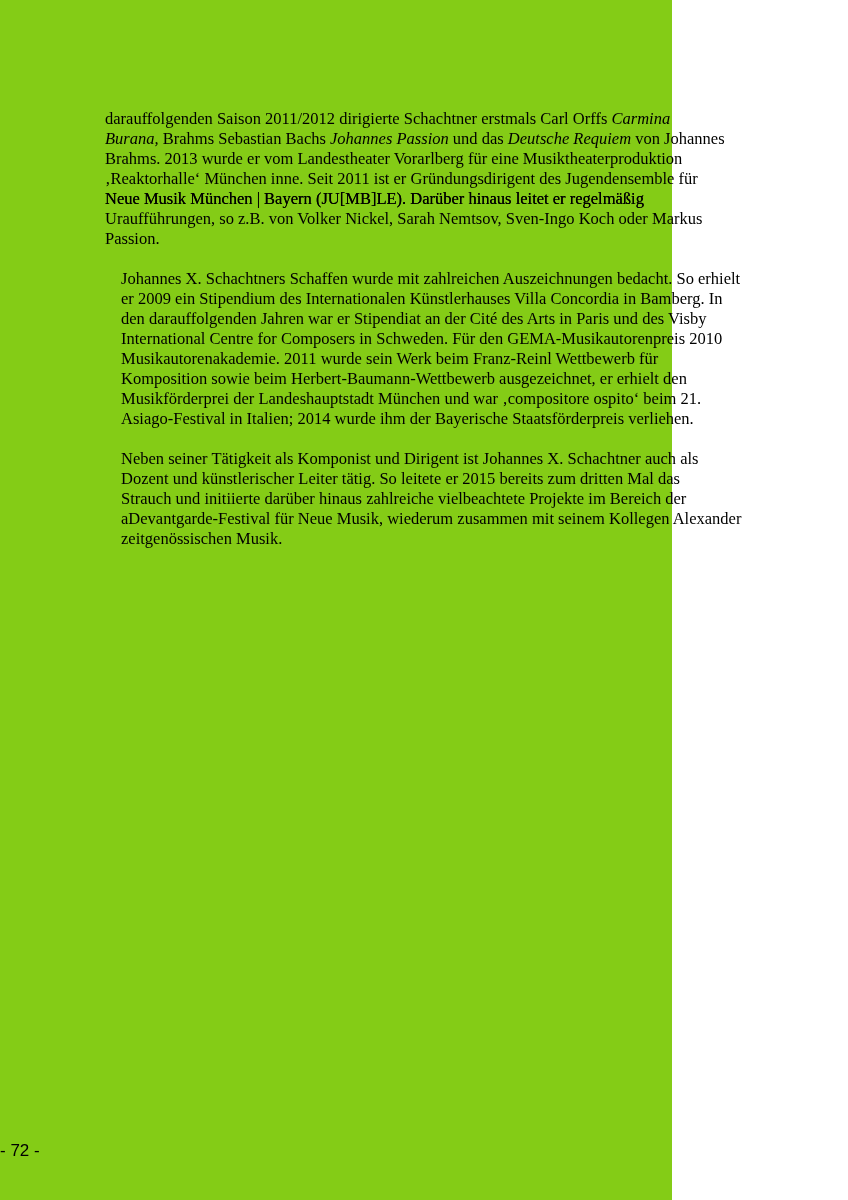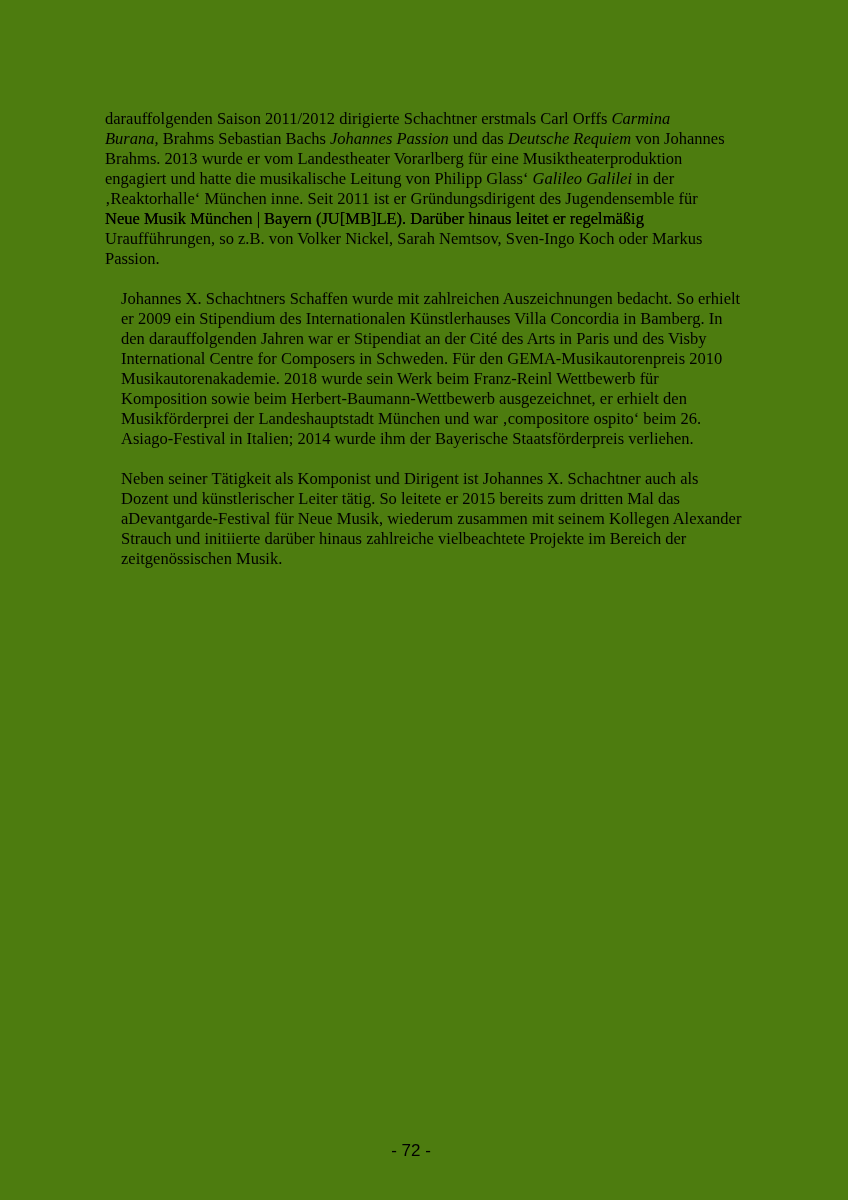--- a/index.html
+++ b/index.html
@@ -10,23 +10,23 @@
     width: 848px;
     height: 1200px;
     background: #ffffff;
     position: relative;
     overflow: hidden;
   }
   .page {
     position: absolute;
     left: 0;
     top: 0;
-    width: 848px;
+    width: 672px;
     height: 1200px;
-    background: #4d7c0f;
+    background: #84cc16;
   }
   .text-block {
     position: absolute;
     left: 105px;
     top: 109px;
     width: 650px;
     font-family: "Liberation Serif", serif;
     font-size: 16.5px;
     line-height: 20px;
     color: #000000;
@@ -38,53 +38,52 @@
     white-space: pre;
     height: 20px;
   }
   .seg-italic { font-style: italic; }
   .line-heavy { text-shadow: 0 0 0.6px #000000; }
   .page-number {
     position: absolute;
     top: 1141px;
     left: 0;
     width: 822px;
-    text-align: center;
+    text-align: left;
     font-family: "Liberation Sans", sans-serif;
     font-size: 17px;
     color: #000000;
   }
 </style>
 </head>
 <body>
 
 <div class="page">
   <div class="text-block">
       <div class="paragraph">
         <div class="text-line"><span>darauffolgenden Saison 2011/2012 dirigierte Schachtner erstmals Carl Orffs </span><span class="seg-italic">Carmina</span></div>
         <div class="text-line"><span class="seg-italic">Burana,</span><span> Brahms Sebastian Bachs </span><span class="seg-italic">Johannes Passion</span><span> und das </span><span class="seg-italic">Deutsche Requiem</span><span> von Johannes</span></div>
         <div class="text-line"><span>Brahms. 2013 wurde er vom Landestheater Vorarlberg für eine Musiktheaterproduktion</span></div>
-        <div class="text-line"><span>engagiert und hatte die musikalische Leitung von Philipp Glass‘ </span><span class="seg-italic">Galileo Galilei</span><span> in der</span></div>
         <div class="text-line"><span>‚Reaktorhalle‘ München inne. Seit 2011 ist er Gründungsdirigent des Jugendensemble für</span></div>
         <div class="text-line line-heavy"><span>Neue Musik München | Bayern (JU[MB]LE). Darüber hinaus leitet er regelmäßig</span></div>
         <div class="text-line"><span>Uraufführungen, so z.B. von Volker Nickel, Sarah Nemtsov, Sven-Ingo Koch oder Markus</span></div>
         <div class="text-line"><span>Passion.</span></div>
       </div>
       <div class="paragraph">
         <div class="text-line"><span>Johannes X. Schachtners Schaffen wurde mit zahlreichen Auszeichnungen bedacht. So erhielt</span></div>
         <div class="text-line"><span>er 2009 ein Stipendium des Internationalen Künstlerhauses Villa Concordia in Bamberg. In</span></div>
         <div class="text-line"><span>den darauffolgenden Jahren war er Stipendiat an der Cité des Arts in Paris und des Visby</span></div>
         <div class="text-line"><span>International Centre for Composers in Schweden. Für den GEMA-Musikautorenpreis 2010</span></div>
-        <div class="text-line"><span>Musikautorenakademie. 2018 wurde sein Werk beim Franz-Reinl Wettbewerb für</span></div>
+        <div class="text-line"><span>Musikautorenakademie. 2011 wurde sein Werk beim Franz-Reinl Wettbewerb für</span></div>
         <div class="text-line"><span>Komposition sowie beim Herbert-Baumann-Wettbewerb ausgezeichnet, er erhielt den</span></div>
-        <div class="text-line"><span>Musikförderprei der Landeshauptstadt München und war ‚compositore ospito‘ beim 26.</span></div>
+        <div class="text-line"><span>Musikförderprei der Landeshauptstadt München und war ‚compositore ospito‘ beim 21.</span></div>
         <div class="text-line"><span>Asiago-Festival in Italien; 2014 wurde ihm der Bayerische Staatsförderpreis verliehen.</span></div>
       </div>
       <div class="paragraph">
         <div class="text-line"><span>Neben seiner Tätigkeit als Komponist und Dirigent ist Johannes X. Schachtner auch als</span></div>
         <div class="text-line"><span>Dozent und künstlerischer Leiter tätig. So leitete er 2015 bereits zum dritten Mal das</span></div>
+        <div class="text-line"><span>Strauch und initiierte darüber hinaus zahlreiche vielbeachtete Projekte im Bereich der</span></div>
         <div class="text-line"><span>aDevantgarde-Festival für Neue Musik, wiederum zusammen mit seinem Kollegen Alexander</span></div>
-        <div class="text-line"><span>Strauch und initiierte darüber hinaus zahlreiche vielbeachtete Projekte im Bereich der</span></div>
         <div class="text-line"><span>zeitgenössischen Musik.</span></div>
       </div>
     </div>
   <div class="page-number">- 72 -</div>
 </div>
 
 </body></html>

